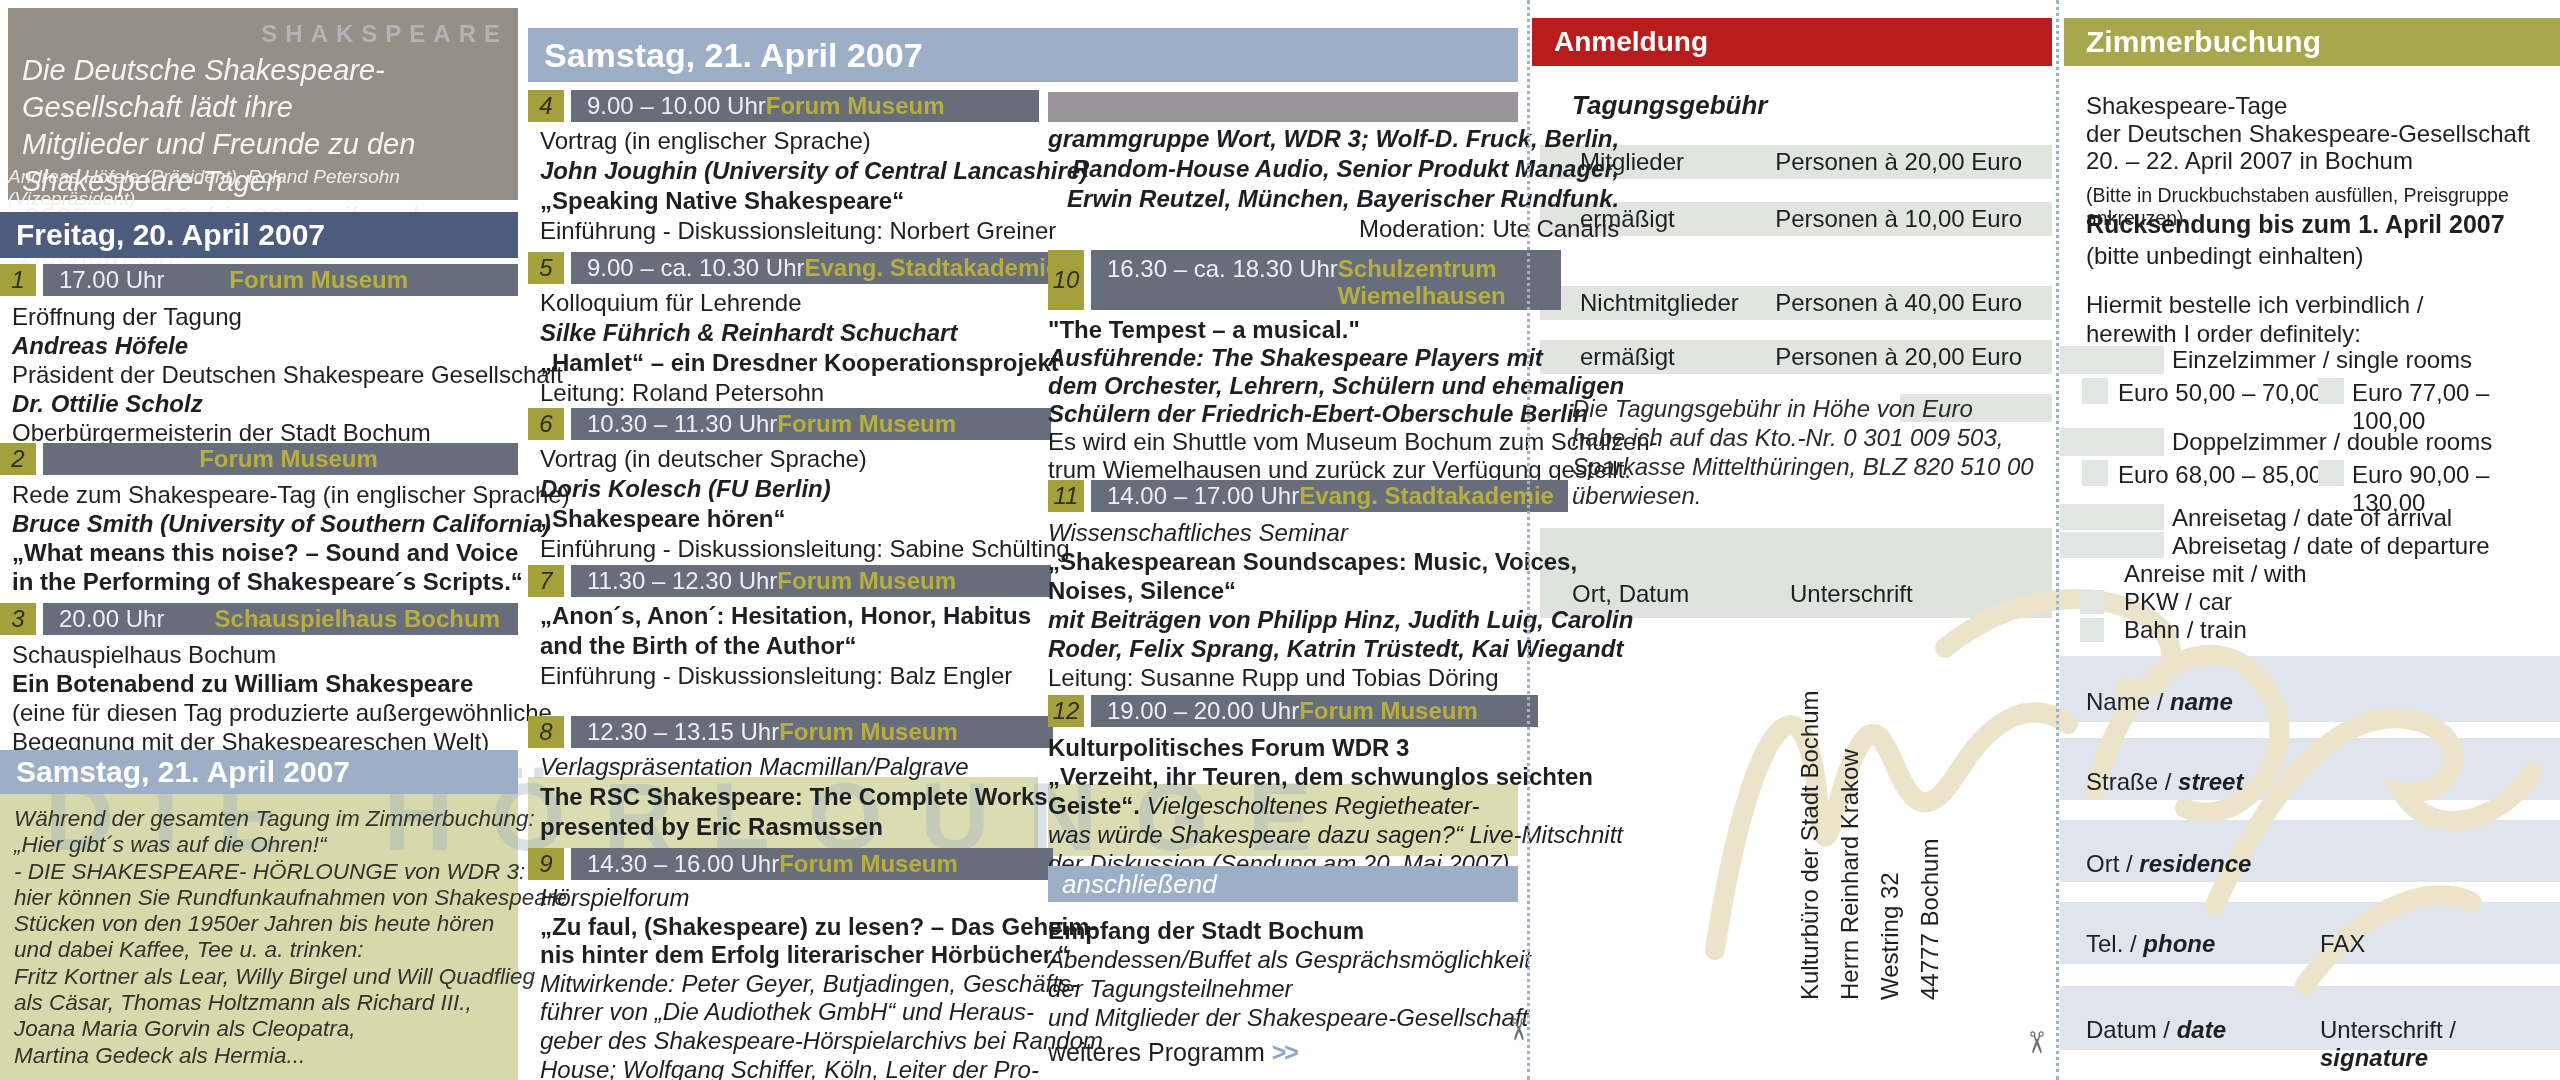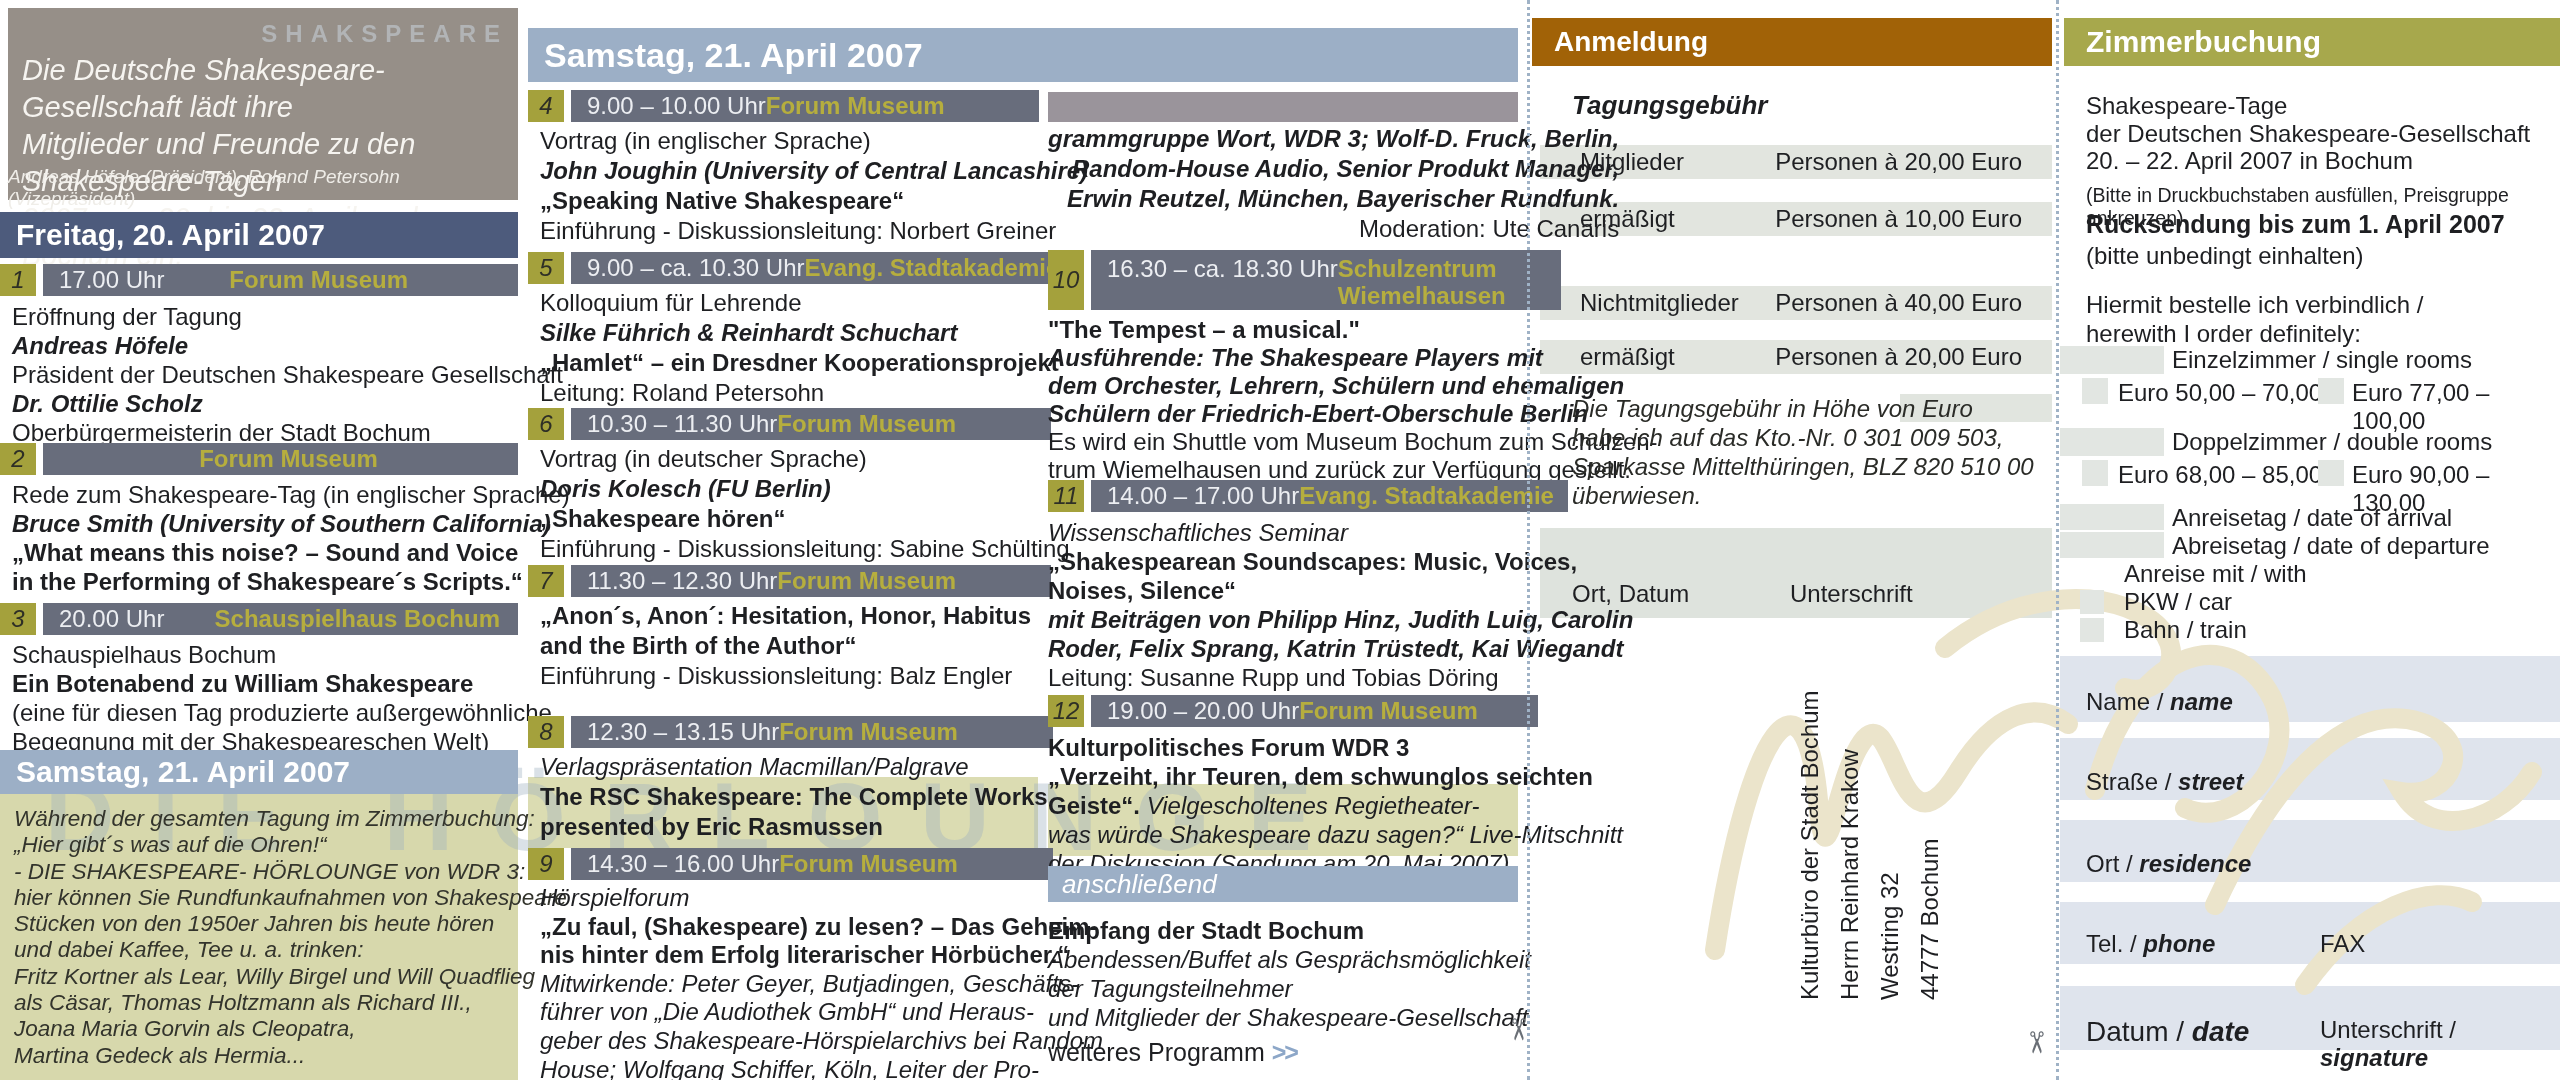--- a/index.html
+++ b/index.html
@@ -317,21 +317,21 @@
   <div class="abs z2" style="left:1048px;top:1038px;font-size:25px;">
     <span>weiteres Programm</span>
     <span style="color:#8da7c8;font-weight:700;letter-spacing:-2px;">&gt;&gt;</span>
   </div>
 
   <div class="abs z2 cutline" style="left:1527px;"></div>
   <div class="abs z2 cutline" style="left:2056px;"></div>
   <div class="abs z2 scissors" style="left:1506px;top:1012px;">✂</div>
   <div class="abs z2 scissors" style="left:2024px;top:1025px;">✂</div>
 
-  <div class="abs z2 dayhdr" style="left:1532px;top:18px;width:520px;height:48px;background:#a16207;font-size:28px;padding-left:22px;">Anmeldung</div>
+  <div class="abs z2 dayhdr" style="left:1532px;top:18px;width:520px;height:48px;background:#b91c1c;font-size:28px;padding-left:22px;">Anmeldung</div>
 
   <div class="abs z2 bi" style="left:1572px;top:90px;font-size:26px;">Tagungsgebühr</div>
 
   <div class="abs z2 txt i" style="left:1572px;top:394px;color:#2a2b27;">
     <div>Die Tagungsgebühr in Höhe von Euro</div>
     <div>habe ich auf das Kto.-Nr. 0 301 009 503,</div>
     <div>Sparkasse Mittelthüringen, BLZ 820 510 00</div>
     <div>überwiesen.</div>
   </div>
 
@@ -385,16 +385,16 @@
   <div class="abs z2 cb" style="left:2080px;top:590px;width:24px;height:24px;"></div>
   <div class="abs z2" style="left:2124px;top:588px;font-size:24px;">PKW / car</div>
   <div class="abs z2 cb" style="left:2080px;top:618px;width:24px;height:24px;"></div>
   <div class="abs z2" style="left:2124px;top:616px;font-size:24px;">Bahn / train</div>
 
   <div class="abs z2" style="left:2086px;top:688px;font-size:24px;"><span>Name / </span><span class="bi">name</span></div>
   <div class="abs z2" style="left:2086px;top:768px;font-size:24px;"><span>Straße / </span><span class="bi">street</span></div>
   <div class="abs z2" style="left:2086px;top:850px;font-size:24px;"><span>Ort / </span><span class="bi">residence</span></div>
   <div class="abs z2" style="left:2086px;top:930px;font-size:24px;"><span>Tel. / </span><span class="bi">phone</span></div>
   <div class="abs z2" style="left:2320px;top:930px;font-size:24px;">FAX</div>
-  <div class="abs z2" style="left:2086px;top:1016px;font-size:28px;"><span>Datum / </span><span class="bi">date</span></div>
+  <div class="abs z2" style="left:2086px;top:1016px;font-size:24px;"><span>Datum / </span><span class="bi">date</span></div>
   <div class="abs z2" style="left:2320px;top:1016px;font-size:24px;"><span>Unterschrift / </span><span class="bi">signature</span></div>
 
 </div>
 
 </body></html>

